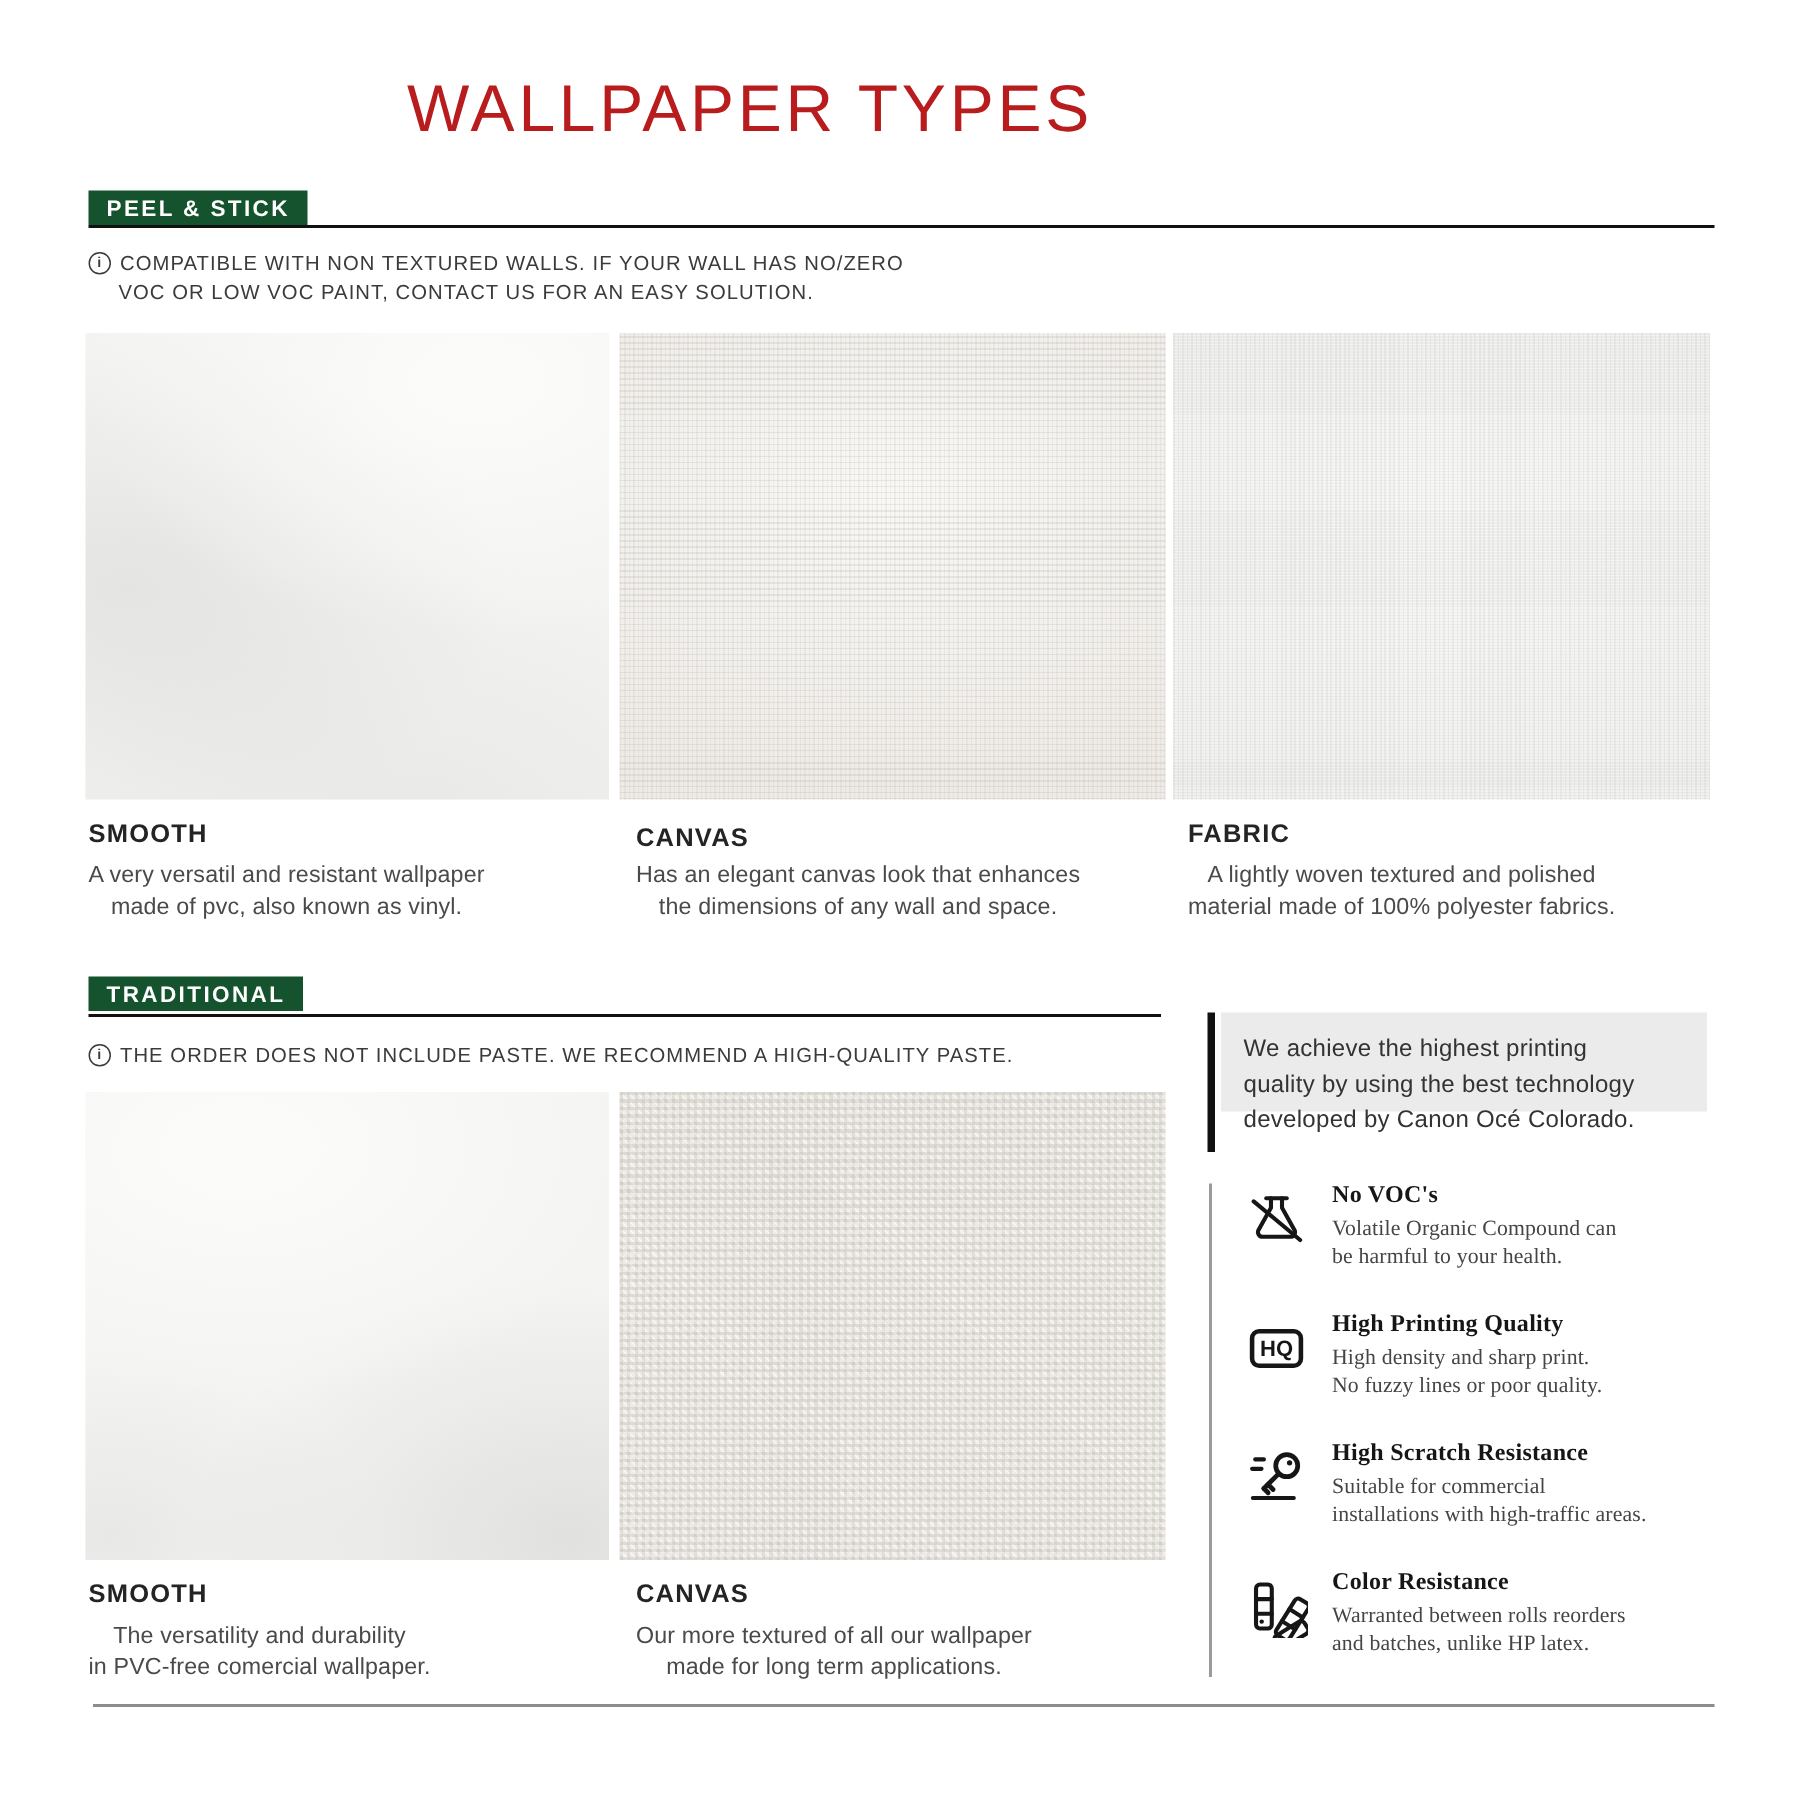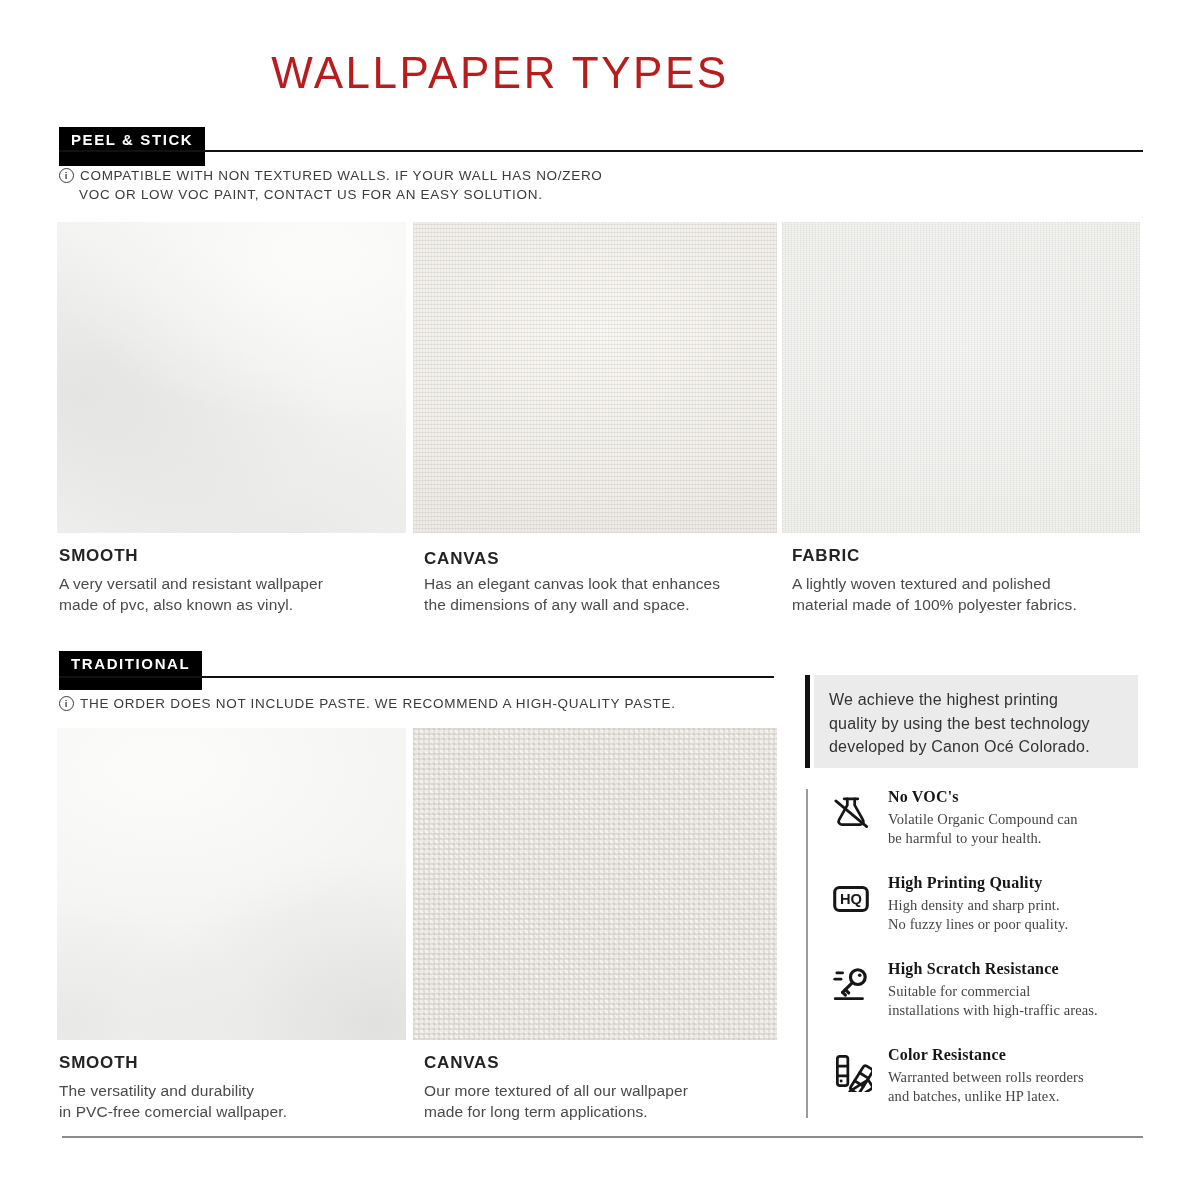--- a/index.html
+++ b/index.html
@@ -14,23 +14,23 @@
   
   .title{
     position:absolute;left:0;top:48px;width:1000px;
     text-align:center;
     font-size:44px;font-weight:400;letter-spacing:2.5px;
     color:#b91c1c;
   }
   
   .section-label{
     position:absolute;
-    background:#000000;color:#fff;
+    background:#14532d;color:#fff;
     font-size:15px;font-weight:700;letter-spacing:1.6px;
-    padding:4px 12px 17px 12px;
+    padding:4px 12px 1px 12px;
     line-height:18px;
   }
   .label-peel{left:59px;top:127px;}
   .label-trad{left:59px;top:651px;}
   .rule{position:absolute;background:#111;height:2px;}
   .rule-peel{left:59px;top:150px;width:1084px;}
   .rule-trad{left:59px;top:676px;width:715px;}
   .rule-bottom{left:62px;top:1136px;width:1081px;height:2px;background:#8c8c8c;}
   
   .note{
@@ -90,29 +90,29 @@
       repeating-linear-gradient(45deg, rgba(255,255,255,0.55) 0 1px, rgba(0,0,0,0) 1px 4px),
       #eeebe6;
   }
   
   .cap-head{
     position:absolute;
     font-size:17px;font-weight:600;letter-spacing:0.8px;color:#242424;
   }
   .cap-desc{
     position:absolute;
-    font-size:15.5px;line-height:21px;color:#4a4a4a;letter-spacing:0.1px;
+    font-size:15.5px;line-height:21px;color:#4a4a4a;letter-spacing:0.1px;text-align:center;
   }
   .r1h{top:546px;} .r1d{top:573px;}
   .r2h{top:1053px;} .r2d{top:1080px;}
   .cx1{left:59px;} .cx2{left:424px;} .cx3{left:792px;}
   
   .quote-bar{position:absolute;left:805px;top:675px;width:4.5px;height:93px;background:#111;}
   .quote-box{
-    position:absolute;left:814px;top:675px;width:324px;height:93px;
+    position:absolute;left:814px;top:675px;width:324px;height:66px;
     background:#ebebeb;
   }
   .quote-text{
     padding:13px 0 0 15px;
     font-size:16px;line-height:23.5px;color:#333;letter-spacing:0.2px;
   }
   
   .feat-vline{position:absolute;left:806px;top:789px;width:2px;height:329px;background:#9b9b9b;}
   .feature{position:absolute;left:826px;width:340px;}
   .f1{top:788px;} .f2{top:874px;} .f3{top:960px;} .f4{top:1046px;}

